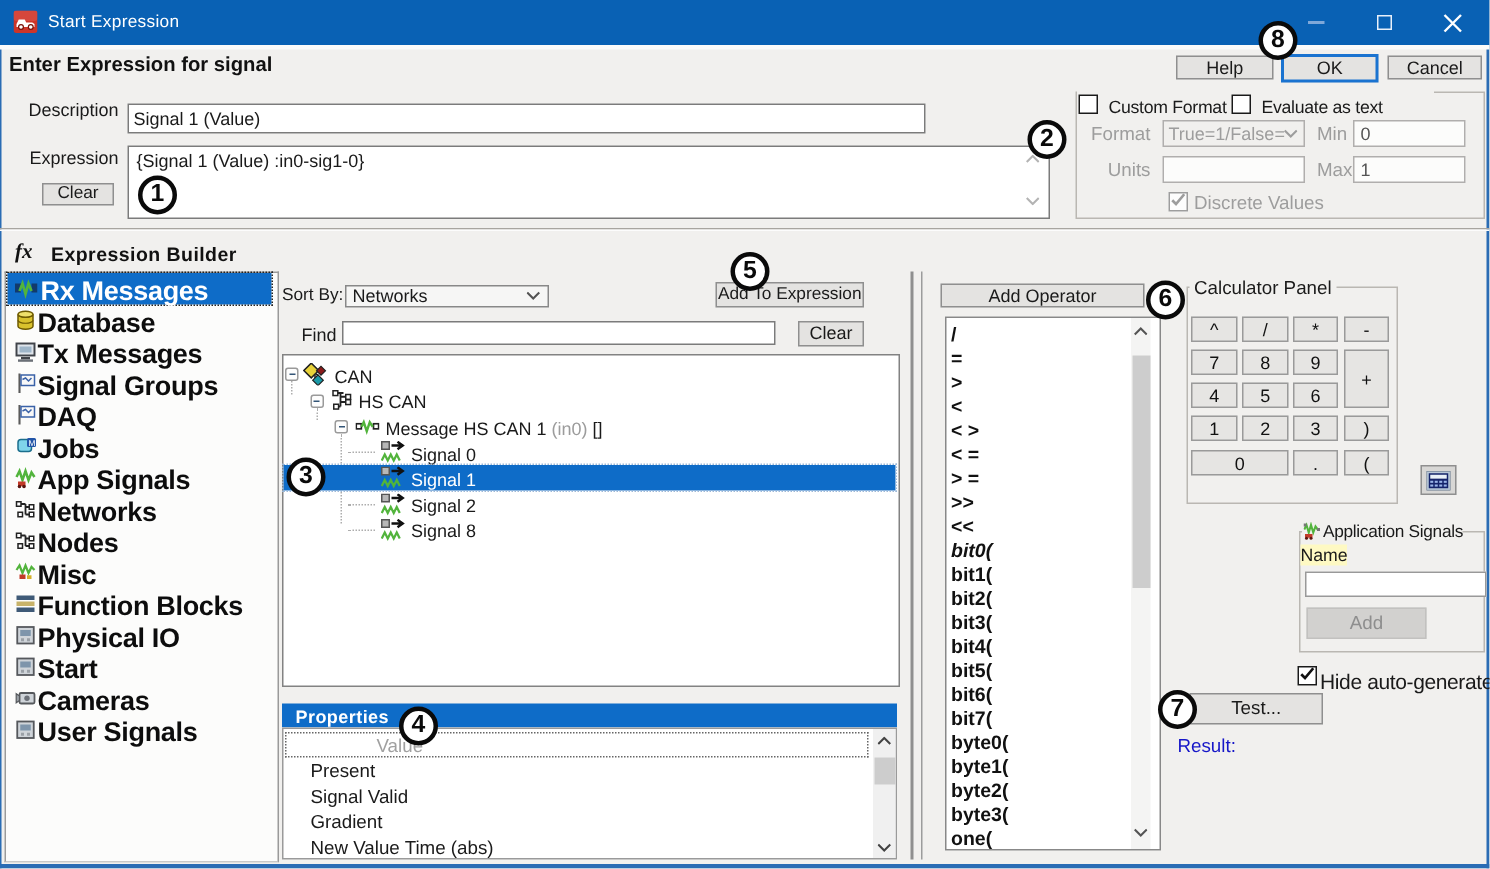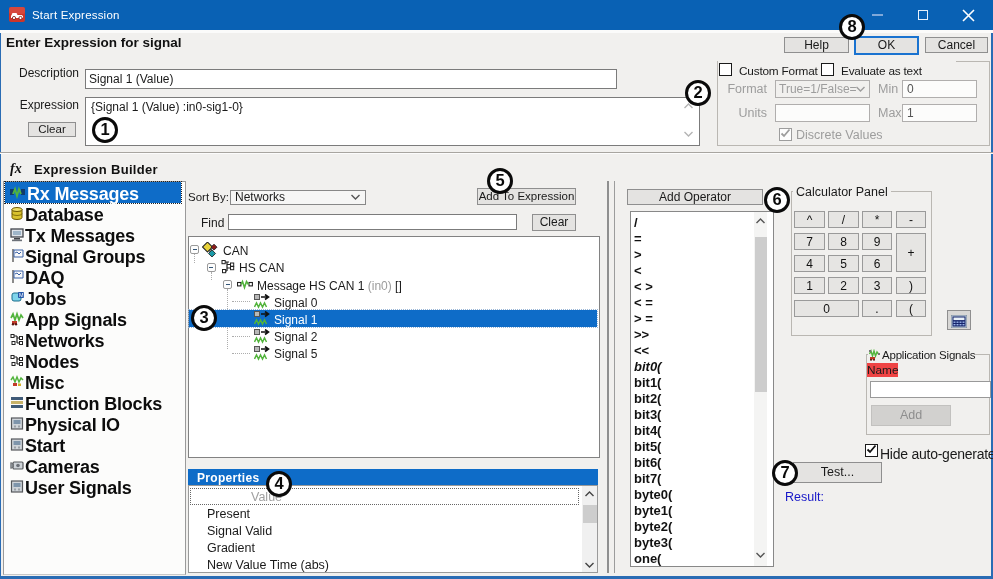--- a/index.html
+++ b/index.html
@@ -327,21 +327,21 @@
       </svg>
     </div>
 <div class="ttext" style="left:273px;top:330.1px;color:#1a1a1a;">Signal 2</div>
 <div class="ticon" style="left:253px;top:345.8px;">
       <svg width="16" height="15" viewBox="0 0 16 15">
         <rect x="0.5" y="0.5" width="5" height="5" fill="#b8b8b8" stroke="#555" stroke-width="1"></rect>
         <path d="M7,3 h7 M11,0.5 L14.5,3 L11,5.5" fill="none" stroke="#111" stroke-width="1.6"></path>
         <polyline points="0.5,13 2.5,9 4.5,13 6.5,9 8.5,13 10.5,9 12.5,13" fill="none" stroke="#52b43c" stroke-width="1.5"></polyline>
       </svg>
     </div>
-<div class="ttext" style="left:273px;top:347.3px;color:#1a1a1a;">Signal 5</div>
+<div class="ttext" style="left:273px;top:347.3px;color:#1a1a1a;">Signal 8</div>
 
   <div class="abs" style="left:187px;top:469px;width:410px;height:15.5px;background:#0e6cc8;"></div>
   <div class="abs" style="left:196px;top:470.5px;font-size:12px;font-weight:bold;color:#fff;letter-spacing:0.3px;">Properties</div>
   <div class="abs" style="left:187px;top:485px;width:410px;height:88px;background:#fff;border:1px solid #9a9a9a;"></div>
   <div class="pfocus" style="left:189px;top:488.0px;"></div>
 <div class="ptext" style="left:206px;top:490.0px;color:#a0a0a0;margin-left:44px;">Value</div>
 <div class="ptext" style="left:206px;top:506.9px;">Present</div>
 <div class="ptext" style="left:206px;top:523.8px;">Signal Valid</div>
 <div class="ptext" style="left:206px;top:540.7px;">Gradient</div>
 <div class="ptext" style="left:206px;top:557.6px;">New Value Time (abs)</div>
@@ -438,21 +438,21 @@
   <div class="frame" style="left:865px;top:354px;width:124px;height:81px;"></div>
   <div class="abs" style="left:867px;top:347px;background:#f1f0ee;padding:0 1px;height:13px;"><svg width="12" height="12" viewBox="0 0 12 12">
         <polyline points="0.5,5 2,2 3.5,7 5,2 6.5,7 8,3 9.5,5" fill="none" stroke="#52b43c" stroke-width="1.4"></polyline>
         <rect x="0" y="1" width="2" height="2" fill="#777"></rect>
         <rect x="9" y="4" width="2" height="2" fill="#777"></rect>
         <path d="M1,8 h5 v2.5 h-5 z" fill="#c23a28"></path>
         <circle cx="2" cy="10.8" r="1" fill="#5a1610"></circle>
         <circle cx="5" cy="10.8" r="1" fill="#5a1610"></circle>
       </svg></div>
   <div class="lbl" style="left:881px;top:348.5px;font-size:11.5px;letter-spacing:-0.2px;background:#f1f0ee;white-space:nowrap;">Application Signals</div>
-  <div class="lbl" style="left:866px;top:363px;font-size:11.8px;background:#ef4444;">Name</div>
+  <div class="lbl" style="left:866px;top:363px;font-size:11.8px;background:#fef9c3;">Name</div>
   <div class="inp" style="left:869px;top:381px;width:121px;height:17px;border-color:#999;"></div>
   <div class="abs" style="left:870px;top:405px;width:80px;height:21px;background:#d2d1cf;border:1px solid #c2c1bf;color:#8e8e8e;font-size:12.5px;text-align:center;line-height:19px;">Add</div>
 
   <div class="cb" style="left:864px;top:444px;"></div>
   <div class="chev" style="left:865px;top:444px;">
       <svg width="11" height="11" viewBox="0 0 11 11">
         <polyline points="1.5,5.5 4,8 9.5,1.5" fill="none" stroke="#111" stroke-width="1.8"></polyline>
       </svg>
     </div>
   <div class="lbl" style="left:879px;top:445.5px;font-size:14px;letter-spacing:-0.25px;white-space:nowrap;">Hide auto-generated ite</div>

